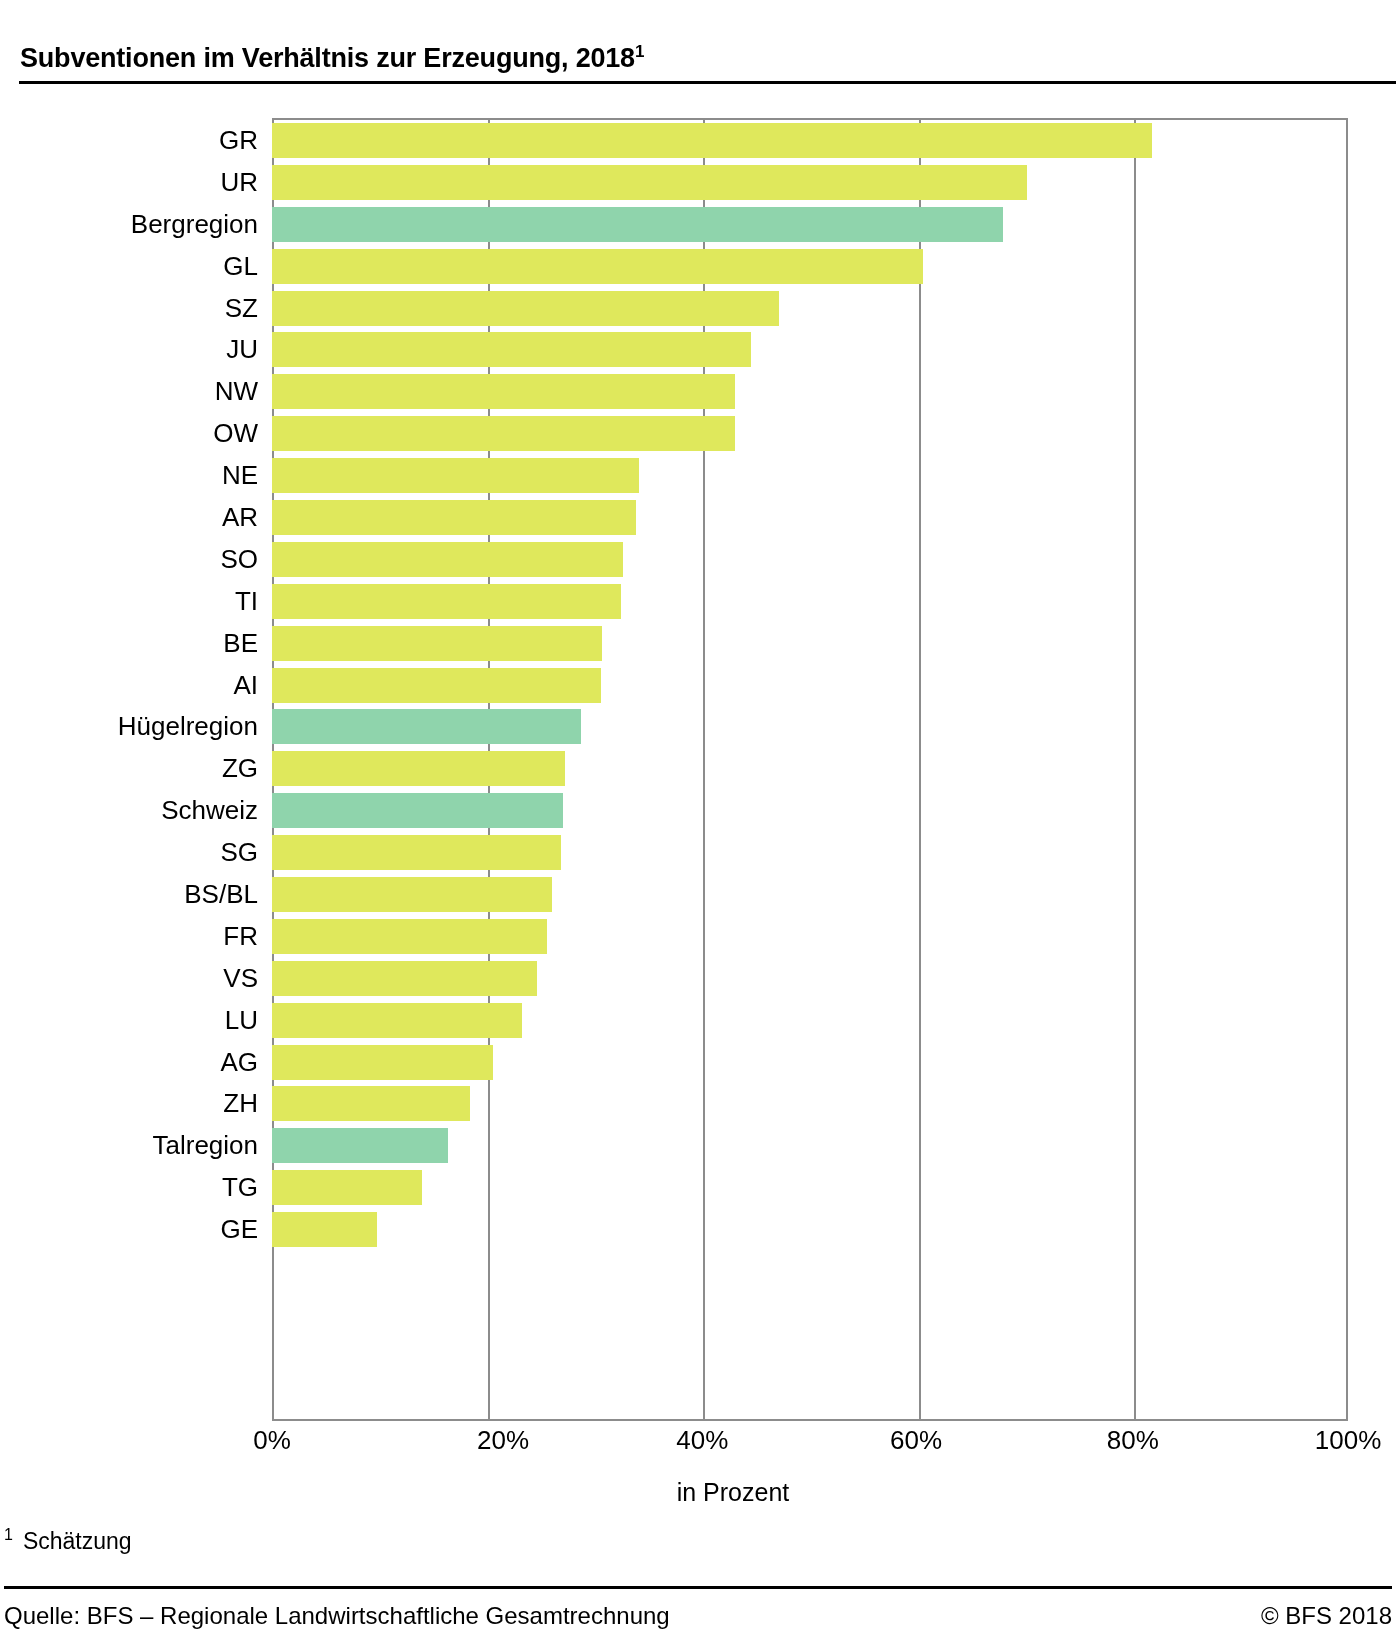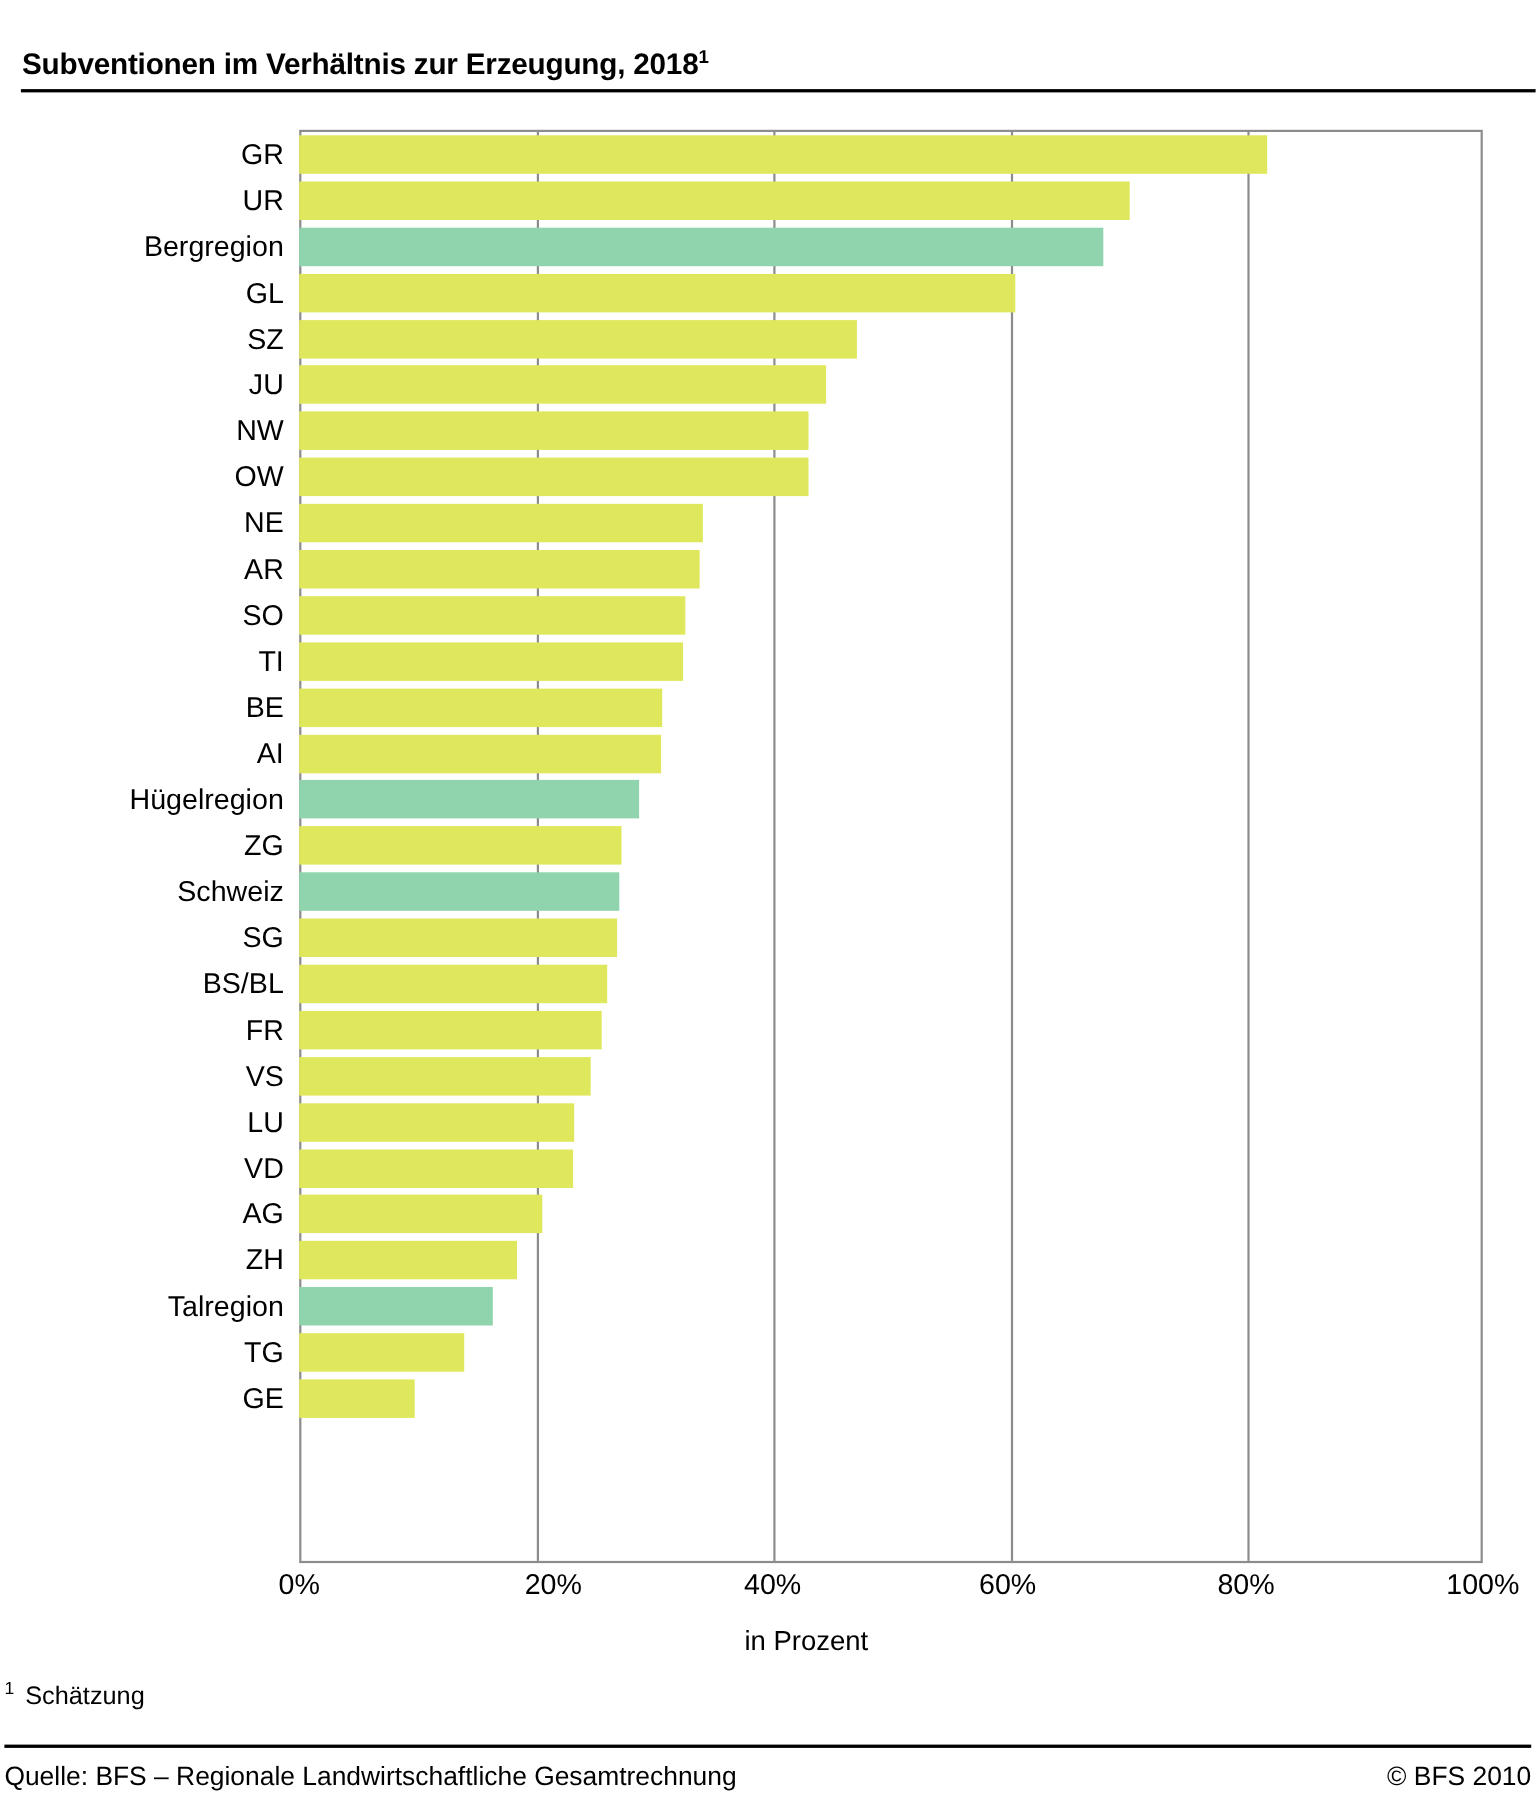--- a/index.html
+++ b/index.html
@@ -257,24 +257,20 @@
         <div class="ylabel">FR</div>
         <div class="bar" title="FR: 25.6%" style="width: 275.456px; background: rgb(223, 232, 92);"></div>
       </div>
       <div class="bar-row">
         <div class="ylabel">VS</div>
         <div class="bar" title="VS: 24.6%" style="width: 264.696px; background: rgb(223, 232, 92);"></div>
       </div>
       <div class="bar-row">
         <div class="ylabel">LU</div>
         <div class="bar" title="LU: 23.2%" style="width: 249.632px; background: rgb(223, 232, 92);"></div>
-      </div>
-      <div class="bar-row">
-        <div class="ylabel">VD</div>
-        <div class="bar" title="VD: 23.1%" style="width: 248.556px; background: rgb(223, 232, 92);"></div>
       </div>
       <div class="bar-row">
         <div class="ylabel">AG</div>
         <div class="bar" title="AG: 20.5%" style="width: 220.58px; background: rgb(223, 232, 92);"></div>
       </div>
       <div class="bar-row">
         <div class="ylabel">ZH</div>
         <div class="bar" title="ZH: 18.4%" style="width: 197.984px; background: rgb(223, 232, 92);"></div>
       </div>
       <div class="bar-row">
@@ -301,14 +297,14 @@
     <div class="xtick" style="left: 1348px;">100%</div>
   </div>
 <div class="axis-caption">in Prozent</div>
 
 <div class="footnote">
   <span class="mark">1</span><span>Schätzung</span>
 </div>
 <div class="bottom-rule"></div>
 <div class="source-row">
   <span>Quelle: BFS – Regionale Landwirtschaftliche Gesamtrechnung</span>
-  <span>© BFS  2010</span>
+  <span>© BFS  2018</span>
 </div>
 
 </body></html>

